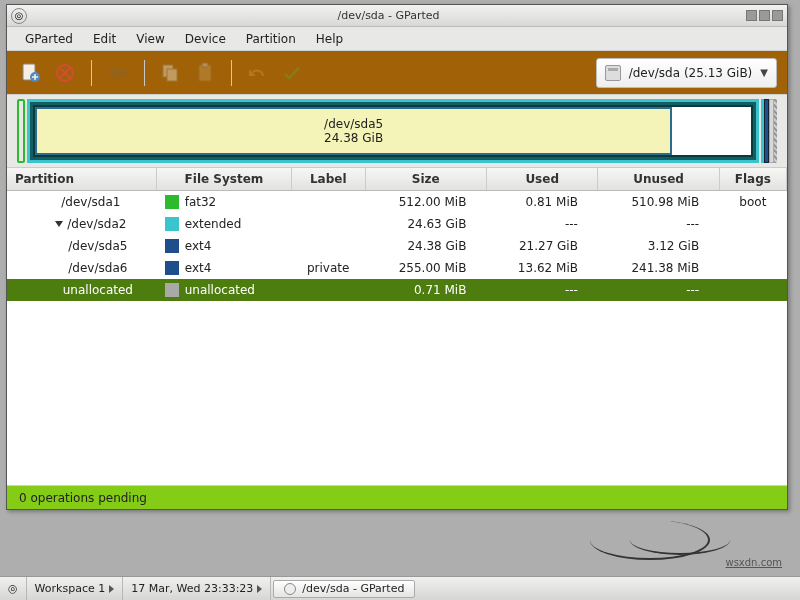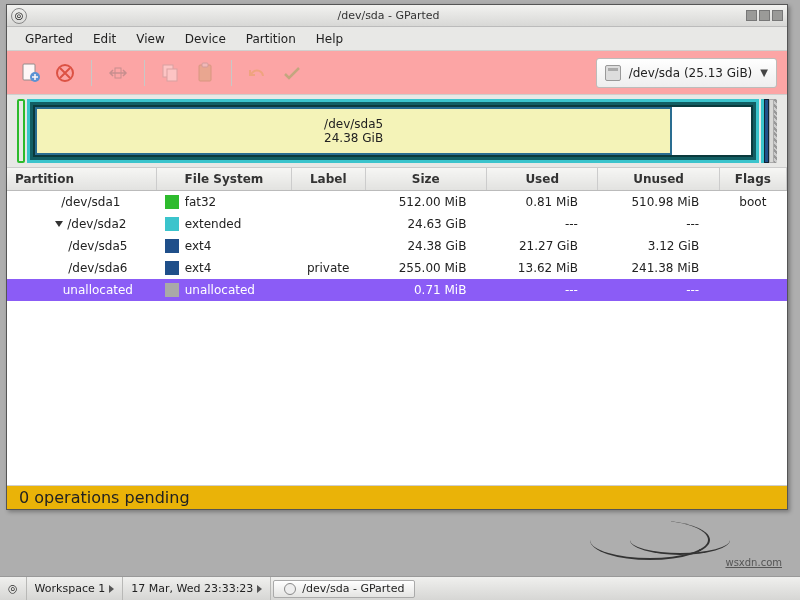--- a/index.html
+++ b/index.html
@@ -19,21 +19,21 @@
 .titlebar .title { flex: 1; text-align: center; color: #333; }
 .titlebar .win-btns { display: flex; gap: 2px; }
 .titlebar .win-btn { width: 11px; height: 11px; background: #9a9a98; border: 1px solid #777; }
 .menubar {
   height: 24px; display: flex; align-items: center; padding: 8px 8px; gap: 0;
   font-size: 12px; color: #222; border-bottom: 1px solid #d0d0ce;
 }
 .menubar .menu-item { padding: 3px 10px; cursor: default; }
 .toolbar {
   height: 44px; display: flex; align-items: center; padding: 4px 10px; gap: 6px;
-  border-bottom: 1px solid #cfcfcd; background: #fca5a5;
+  border-bottom: 1px solid #cfcfcd; background: #a16207;
 }
 .toolbar .tb-btn {
   width: 28px; height: 28px; display: flex; align-items: center; justify-content: center;
   border-radius: 3px;
 }
 .toolbar .sep { width: 1px; height: 26px; background: #c8c8c6; margin: 0 6px; }
 .toolbar svg { opacity: 0.9; }
 .toolbar .disabled svg { opacity: 0.35; }
 .device-selector {
   margin-left: auto; height: 30px; border: 1px solid #bcbcba; border-radius: 3px;
@@ -71,27 +71,27 @@
   background: linear-gradient(#f6f6f4,#e2e2e0); font-weight: bold; font-size:12px;
   padding: 4px 8px; text-align: center; border-right: 1px solid #ccc; border-bottom:1px solid #bbb;
   color:#333;
 }
 thead th:first-child{ text-align:left; }
 tbody td { padding: 3px 8px; height: 22px; text-align: center; }
 tbody td.pname { padding-left: 26px; }
 tbody td.pname.child { padding-left: 40px; }
 tbody td.size, tbody td.used, tbody td.unused { text-align: right; padding-right: 20px; }
 tbody td.flags{ padding-left: 8px; }
-tbody tr.selected { background:#8b5cf6; color:#fff; }
+tbody tr.selected { background:#4d7c0f; color:#fff; }
 .fs-cell { display:flex; align-items:center; gap:6px; }
 .fs-swatch { width:14px; height:14px; }
 .tri { display:inline-block; width:0; height:0; border-left:4px solid transparent; border-right:4px solid transparent; border-top:6px solid #333; margin-right:4px; vertical-align:middle;}
 .statusbar {
   height: 24px; border-top:1px solid #cfcfcd; display:flex; align-items:center;
-  padding: 0 12px; font-size:16px; color:#222; background:#eab308;
+  padding: 0 12px; font-size:12px; color:#222; background:#84cc16;
 }
 .watermark {
   position:absolute; bottom:32px; right:18px; font-size:10px; color:#555;text-decoration:underline;
 }
 .curve{ position:absolute; top:520px; right:90px; width:120px; height:40px; border-radius:50%; border-bottom:2px solid #333; border-right:2px solid #333;}
 .curve2{ position:absolute; top:525px; right:70px; width:100px; height:30px; border-radius:50%; border-bottom:2px solid #333;}
 .taskbar {
   position:absolute; left:0; right:0; bottom:0; height:24px;
   background: linear-gradient(#f0f0ee,#d6d6d4); border-top:1px solid #999;
   display:flex; align-items:center; font-size:11px; color:#222;

